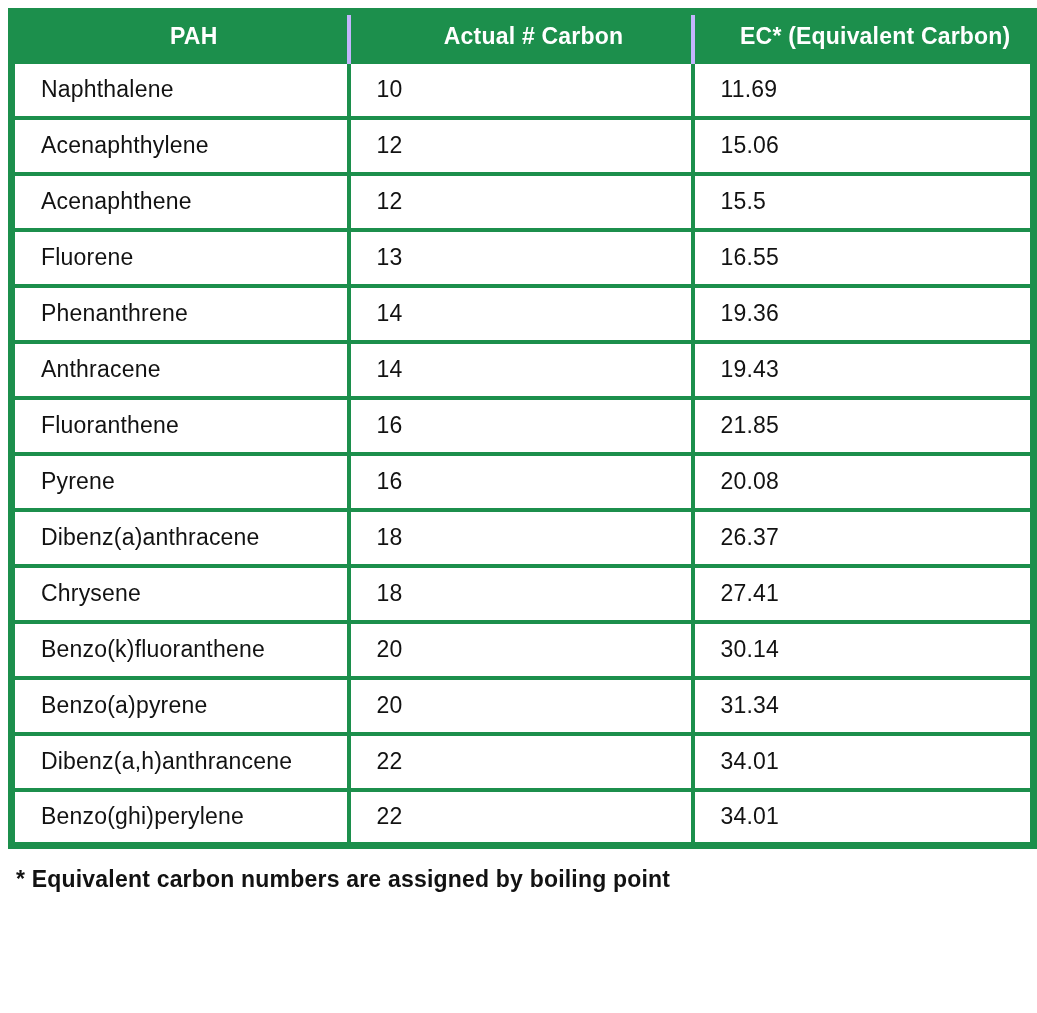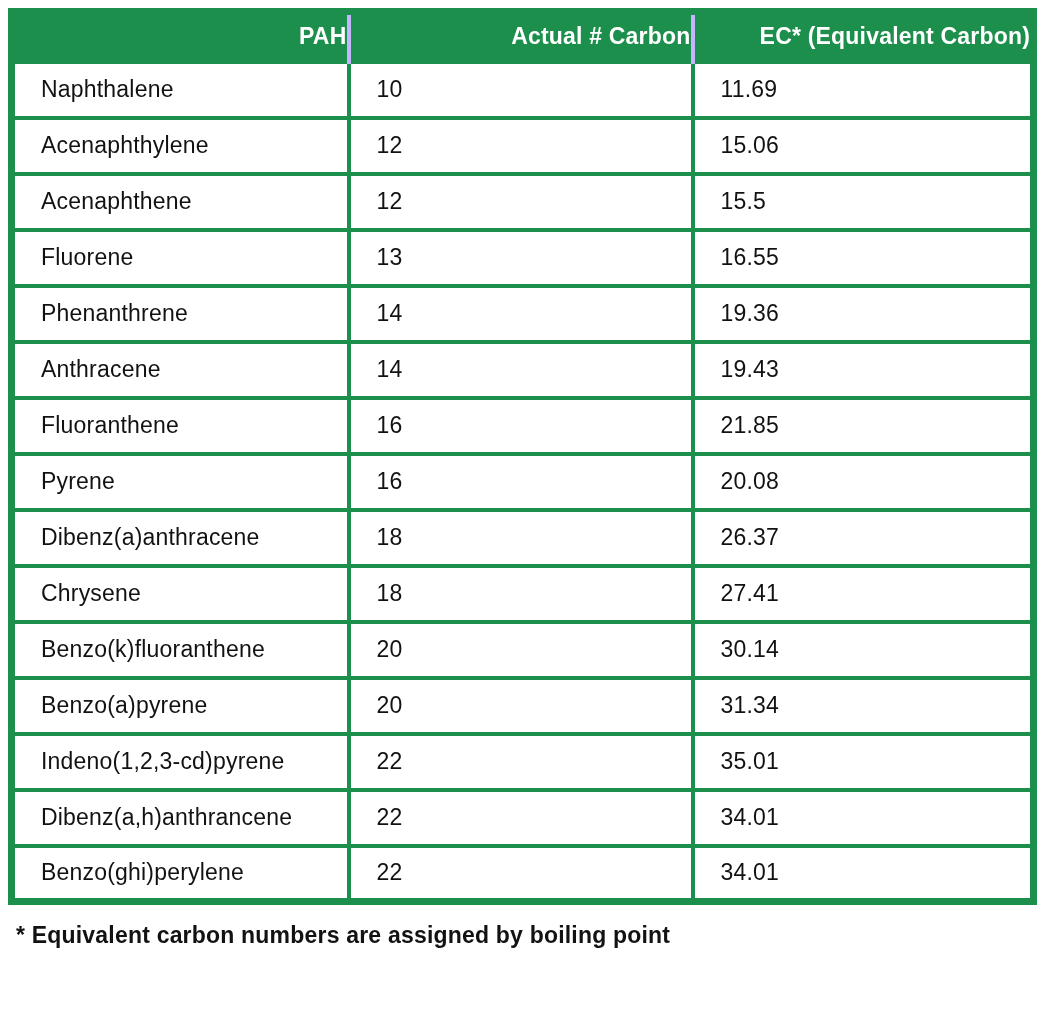--- a/index.html
+++ b/index.html
@@ -26,21 +26,21 @@
     border: 7px solid var(--green);
   }
   col.c1 { width: 337px; }
   col.c2 { width: 344px; }
   col.c3 { width: 341px; }
   thead th {
     background: var(--green);
     color: var(--header-text);
     font-size: 23px;
     font-weight: bold;
-    text-align: right;
+    text-align: center;
     height: 50px;
     padding: 0 0 2px 26px;
     vertical-align: middle;
     letter-spacing: 0.2px;
   }
   thead th.divided {
     border-left: 4px solid #c4b5fd;
   }
   tbody td {
     background: var(--cell-bg);
@@ -133,25 +133,20 @@
           <td>Benzo(k)fluoranthene</td>
           <td>20</td>
           <td>30.14</td>
         </tr>
         <tr>
           <td>Benzo(a)pyrene</td>
           <td>20</td>
           <td>31.34</td>
         </tr>
         <tr>
-          <td>Indeno(1,2,3-cd)pyrene</td>
-          <td>22</td>
-          <td>35.01</td>
-        </tr>
-        <tr>
           <td>Dibenz(a,h)anthrancene</td>
           <td>22</td>
           <td>34.01</td>
         </tr>
         <tr>
           <td>Benzo(ghi)perylene</td>
           <td>22</td>
           <td>34.01</td>
         </tr>
       </tbody>

